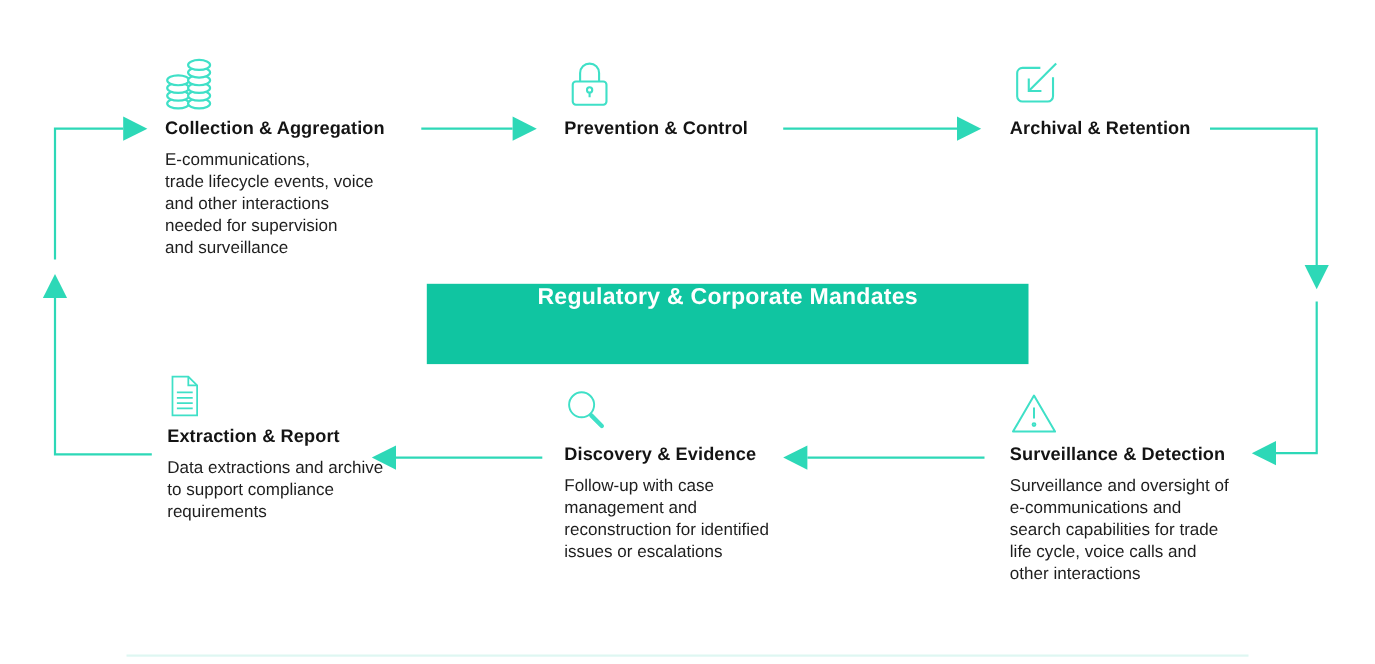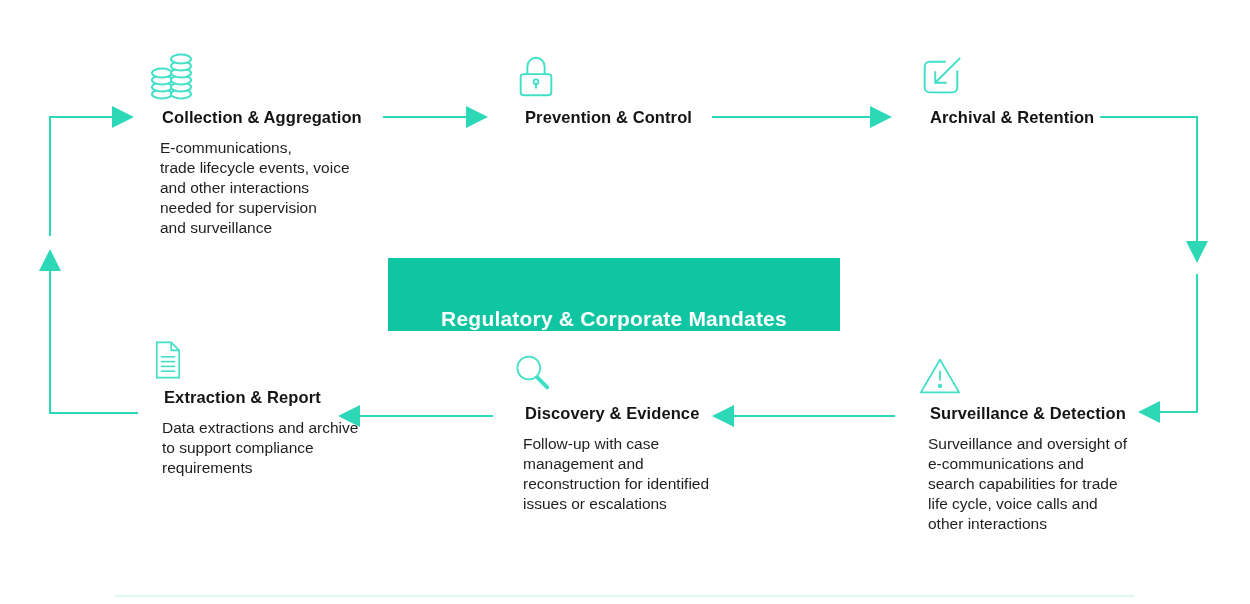--- a/index.html
+++ b/index.html
@@ -7,30 +7,30 @@
     position:relative;width:1250px;height:604px;background:#ffffff;overflow:hidden;
     font-family:"Liberation Sans","DejaVu Sans",sans-serif;
   }
   .arrows{position:absolute;left:0;top:0;width:1250px;height:604px;pointer-events:none;}
   .arrow-line{stroke:var(--accent,#2dd8b7);stroke-width:2;fill:none;}
   .arrow-head{fill:var(--accent,#2dd8b7);stroke:none;}
   .node{position:absolute;width:262px;}
   .node .icon{height:48px;display:flex;align-items:flex-end;margin-bottom:6px;}
   .node .icon svg{stroke:var(--icon,#3fe0c7);fill:none;stroke-width:2;}
   .title{
-    margin:0 0 8px 12px;font-size:16.5px;line-height:22px;font-weight:bold;
+    margin:0 0 8px 0;font-size:16.5px;line-height:22px;font-weight:bold;
     color:var(--title-text,#141414);letter-spacing:0.1px;
   }
   .desc{
-    margin:10px;font-size:15.5px;line-height:20px;color:var(--body-text,#1e1e1e);
+    margin:0;font-size:15.5px;line-height:20px;color:var(--body-text,#1e1e1e);
     white-space:pre-line;
   }
   .banner{
-    position:absolute;left:388px;top:258px;width:452px;height:73px;
-    background:var(--banner,#10c5a1);display:flex;align-items:flex-end;justify-content:center;
+    position:absolute;left:388px;top:258px;width:547px;height:73px;
+    background:var(--banner,#10c5a1);display:flex;align-items:flex-start;justify-content:center;
   }
   .banner span{
     color:var(--banner-text,#ffffff);font-size:21px;font-weight:bold;letter-spacing:0.2px;
   }
   .bottom-rule{
     position:absolute;left:115px;top:595px;width:1020px;height:2px;
     background:#def7f2;
   }
 </style>
 </head>

